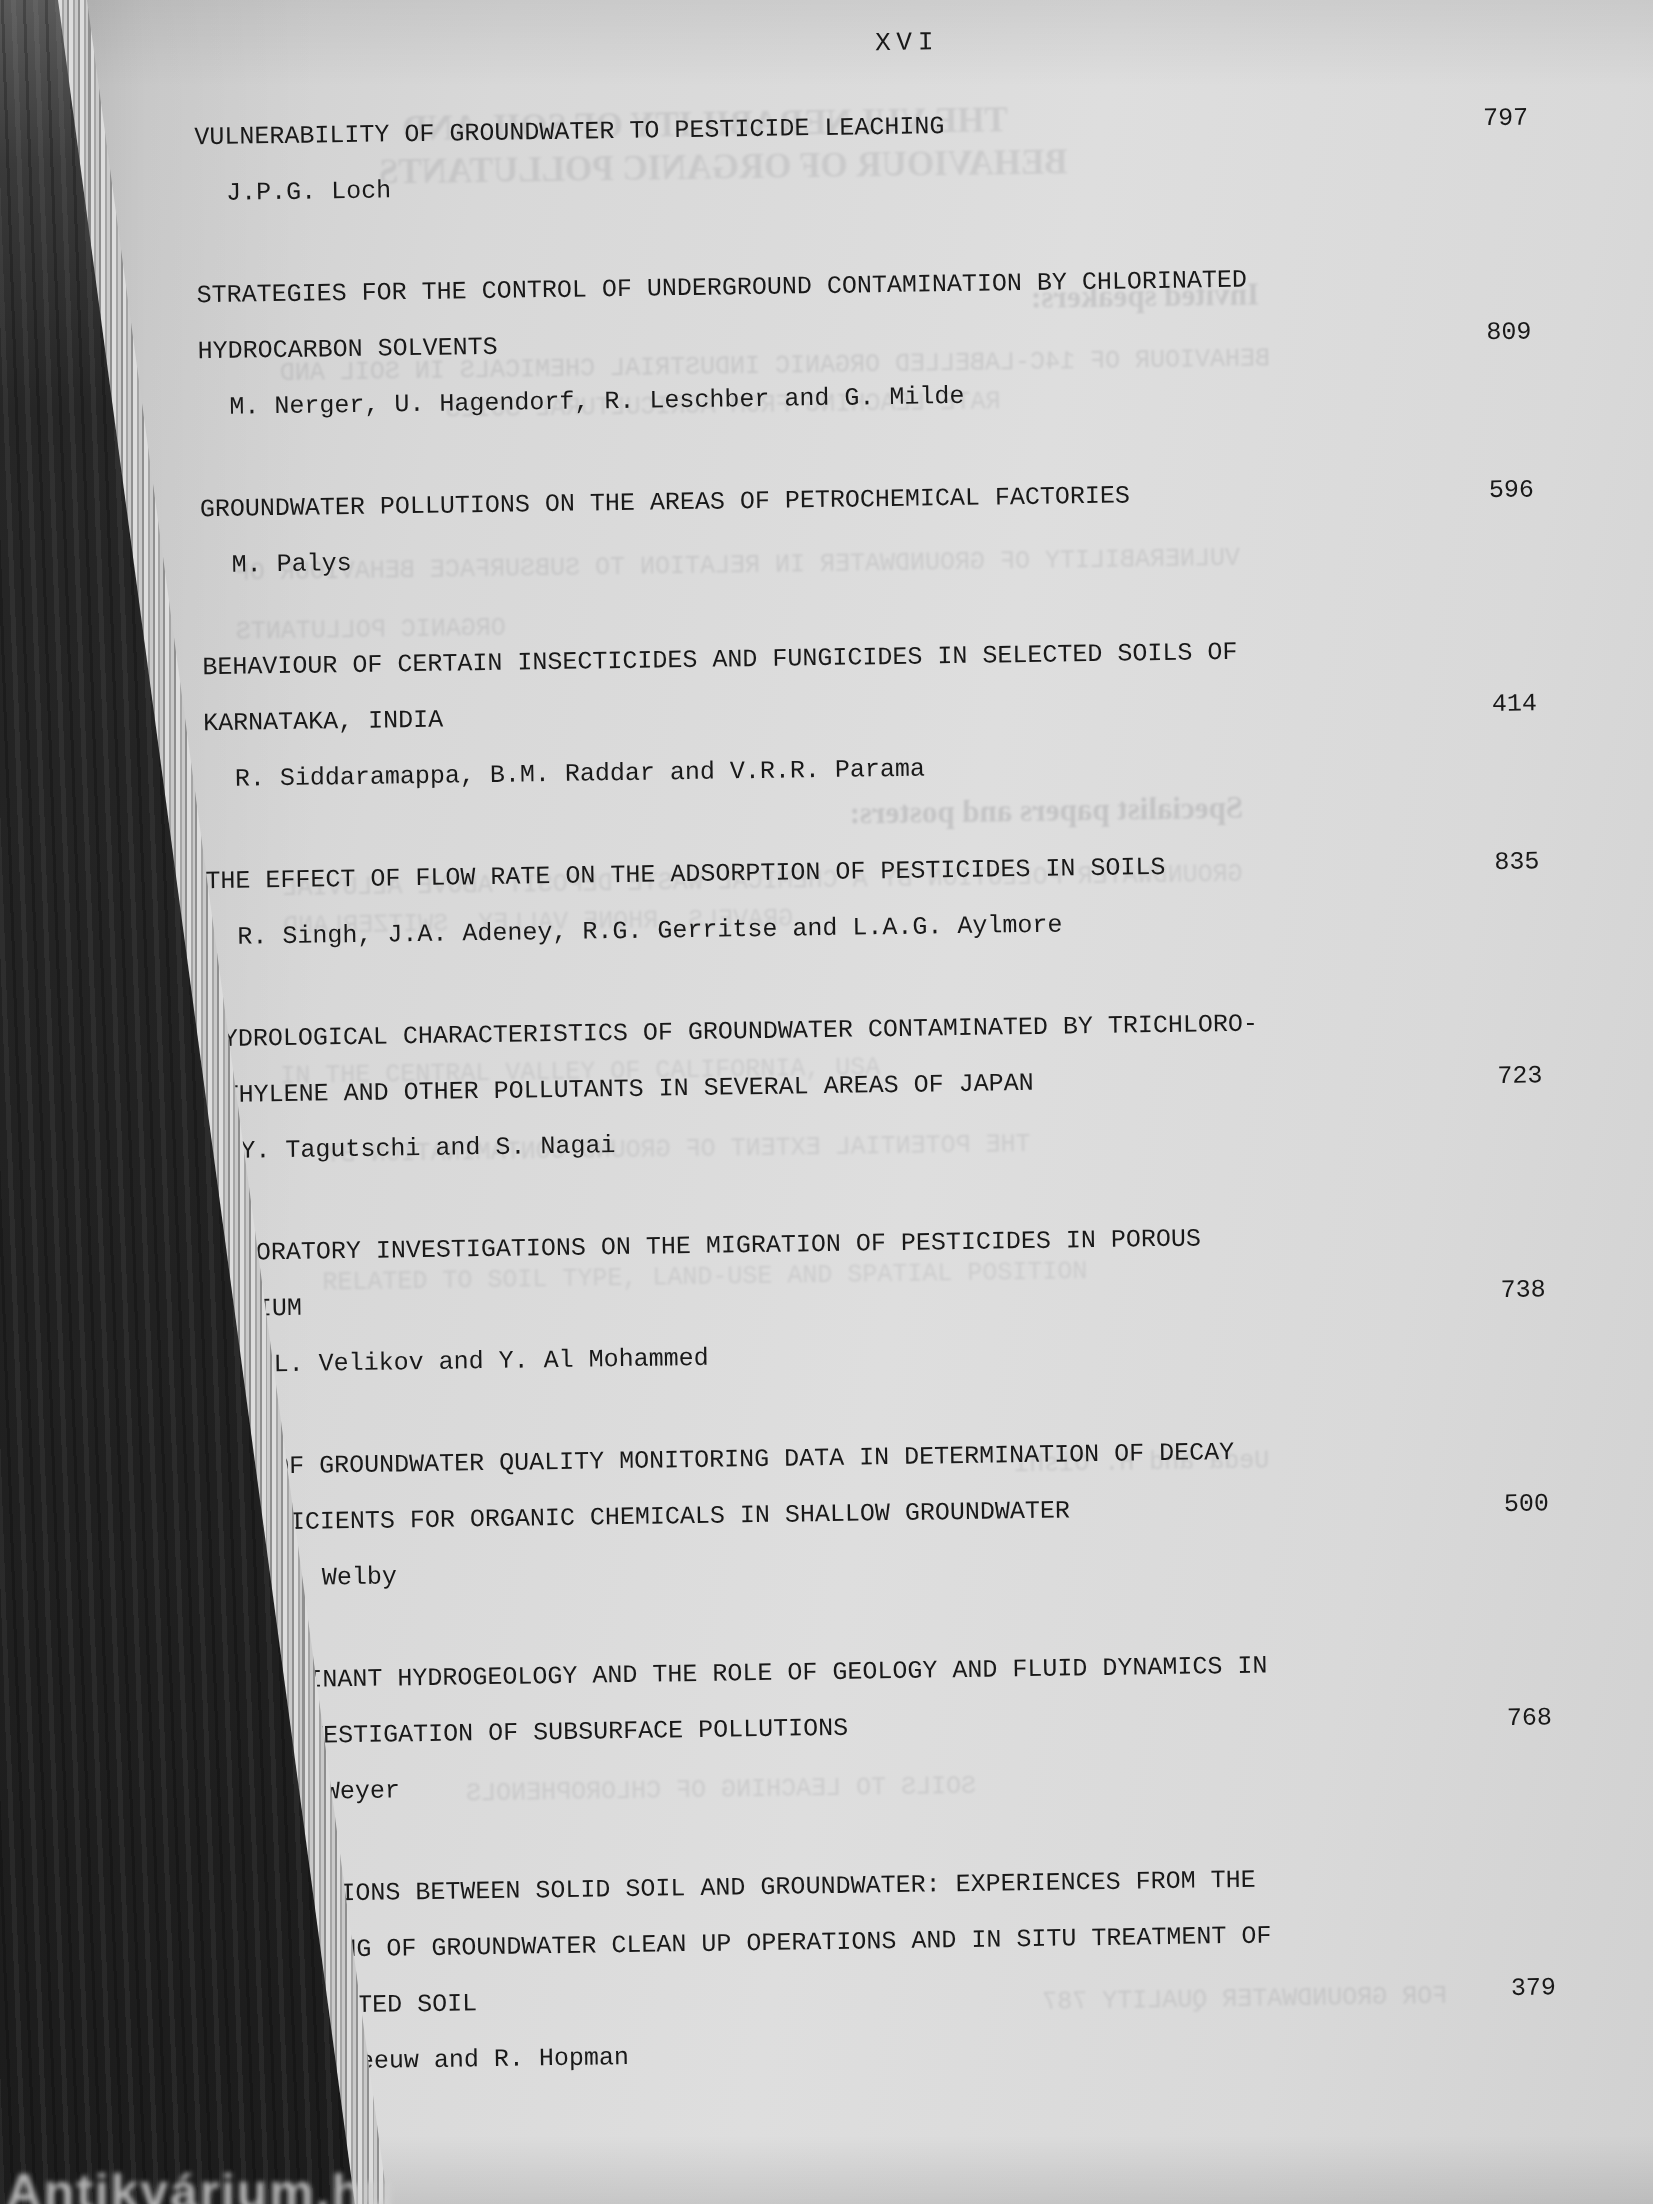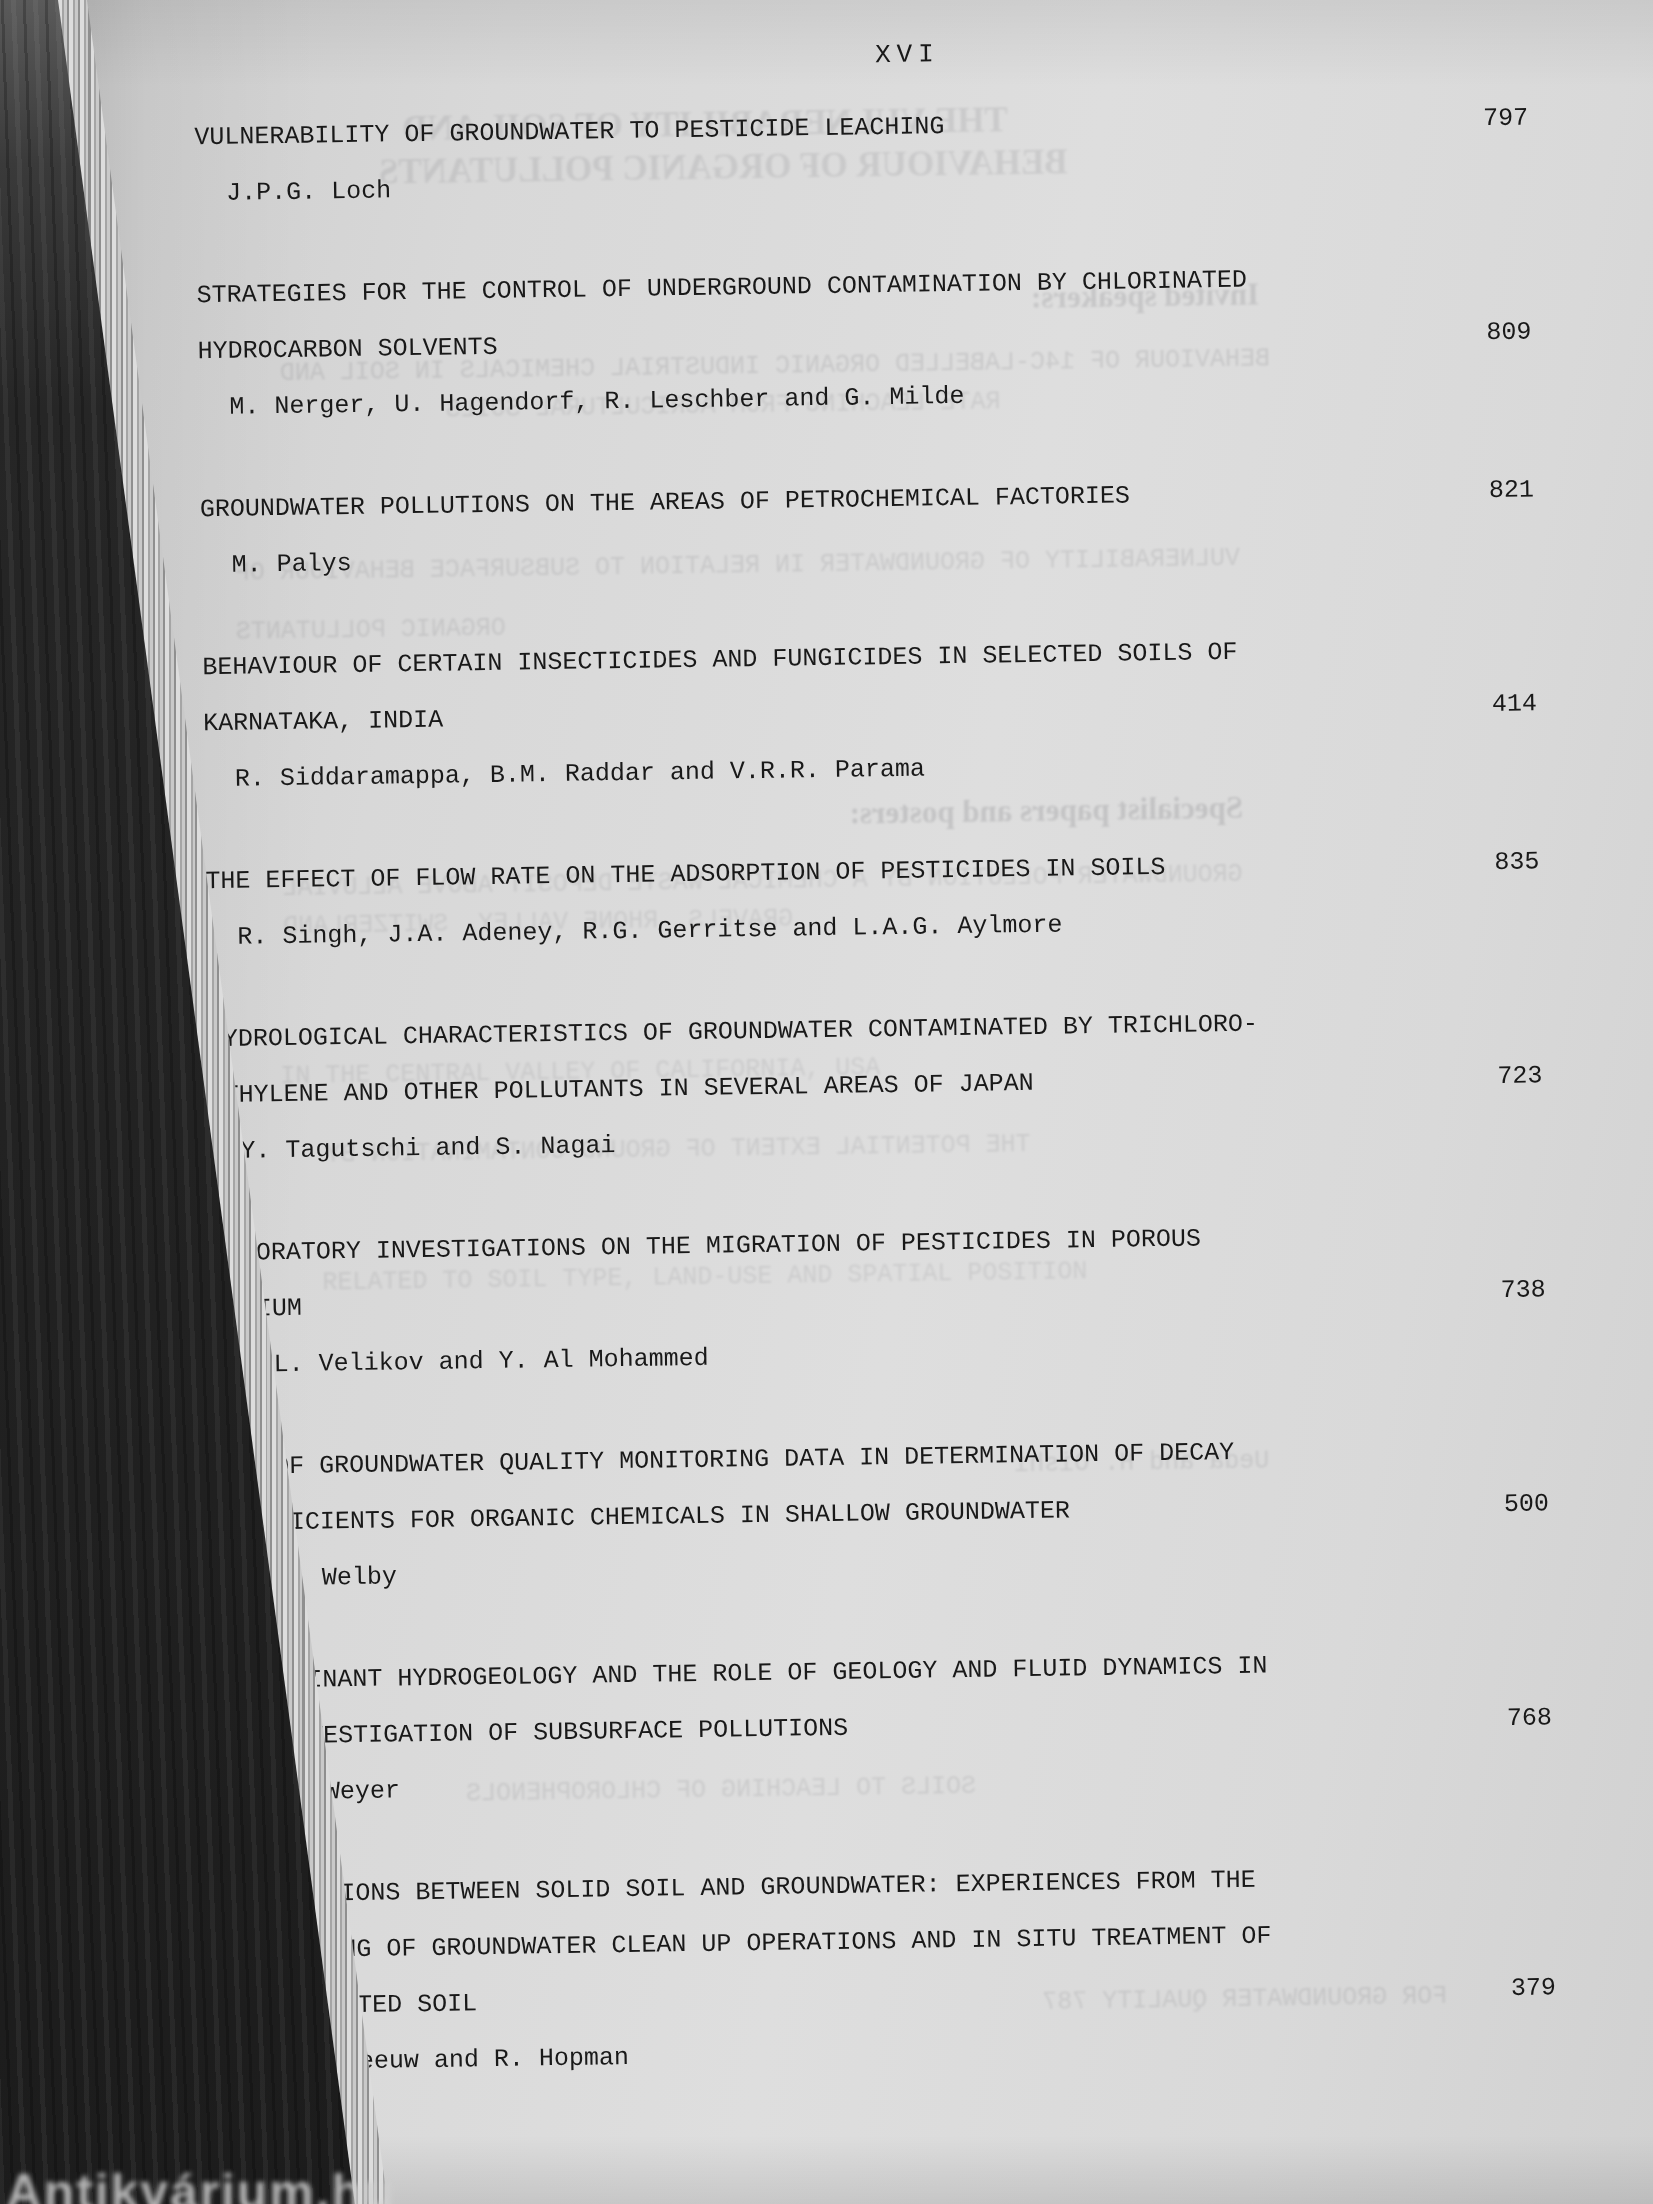--- a/index.html
+++ b/index.html
@@ -34,21 +34,21 @@
       linear-gradient(100deg,#cccccc 0%,#d8d8d8 25%,#dedede 55%,#d9d9d9 80%,#d1d1d1 100%);
   }
   
   #scan{
     position:absolute;inset:0;
     transform:rotate(-0.85deg);
     transform-origin:825px 1116px;
     color:#191919;
   }
   #folio{
-    position:absolute;left:891px;top:41px;
+    position:absolute;left:891px;top:29px;
     font-size:26px;letter-spacing:5.8px;text-align:right;
   }
   #toc-list{
     position:absolute;left:209px;top:101px;right:111px;
   }
   .toc-entry{margin-bottom:46px;}
   .toc-line{
     line-height:56px;font-size:25px;white-space:nowrap;
   }
   .title-line{display:flex;justify-content:space-between;}
@@ -111,21 +111,21 @@
           </div>
           <div class="toc-line title-line">
             <span>HYDROCARBON SOLVENTS</span>
             <span class="page-num">809</span>
           </div>
           <div class="toc-line author-line">M. Nerger, U. Hagendorf, R. Leschber and G. Milde</div>
         </div>
         <div class="toc-entry">
           <div class="toc-line title-line">
             <span>GROUNDWATER POLLUTIONS ON THE AREAS OF PETROCHEMICAL FACTORIES</span>
-            <span class="page-num">821</span>
+            <span class="page-num">596</span>
           </div>
           <div class="toc-line author-line">M. Palys</div>
         </div>
         <div class="toc-entry">
           <div class="toc-line title-line">
             <span>BEHAVIOUR OF CERTAIN INSECTICIDES AND FUNGICIDES IN SELECTED SOILS OF</span>
           </div>
           <div class="toc-line title-line">
             <span>KARNATAKA, INDIA</span>
             <span class="page-num">414</span>

